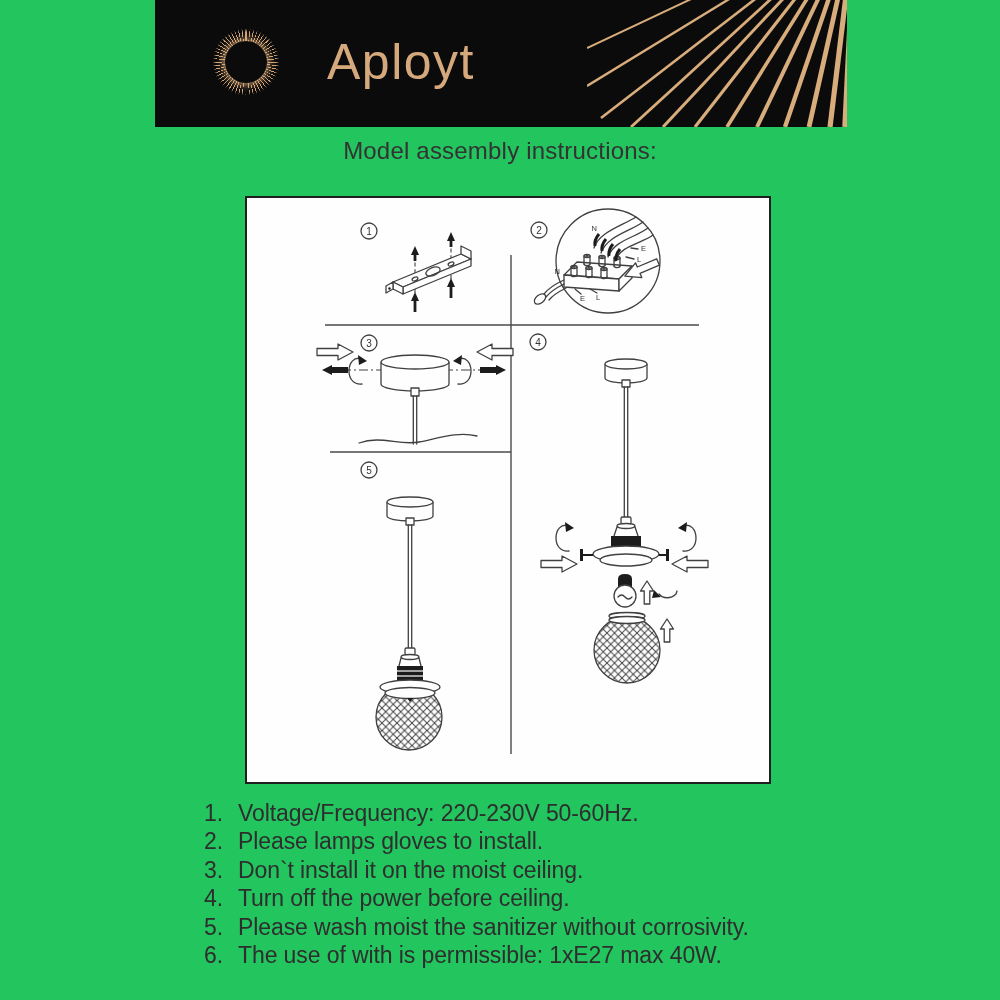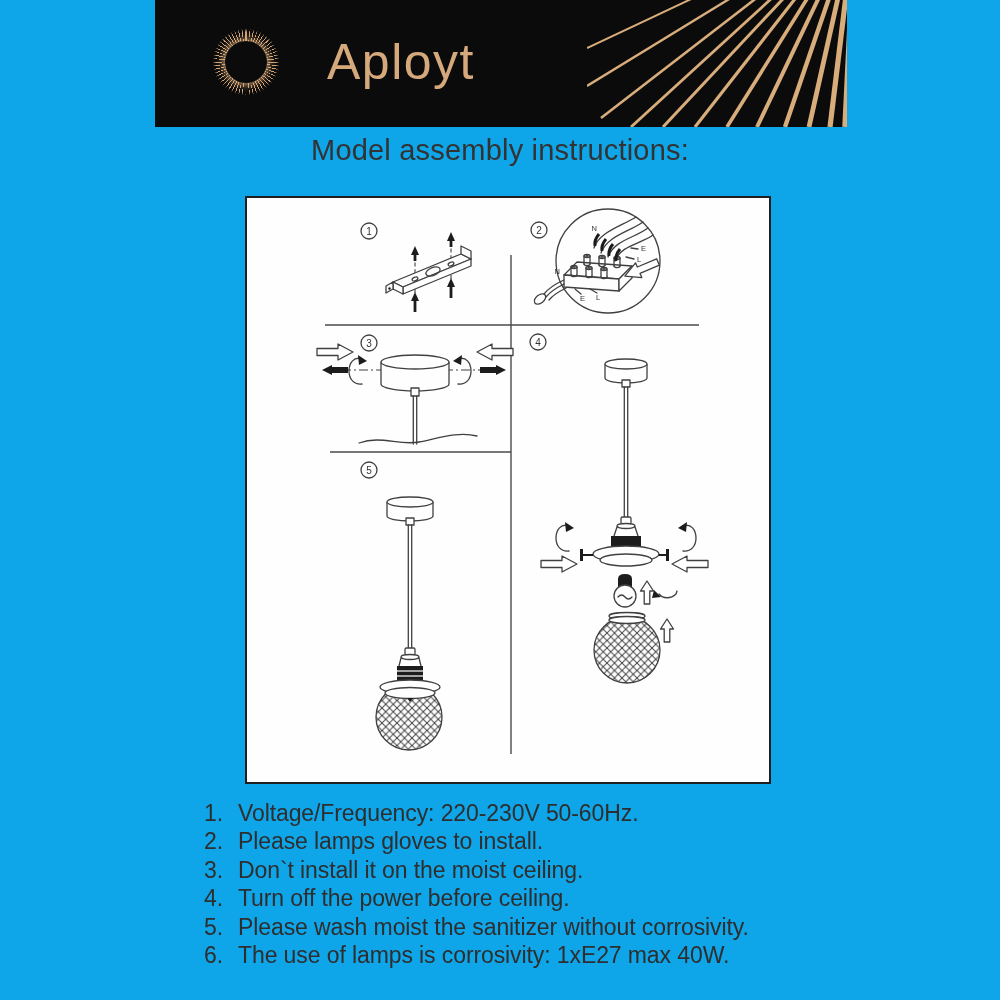--- a/index.html
+++ b/index.html
@@ -1,33 +1,33 @@
 <!DOCTYPE html>
 <html><head>
 <meta charset="utf-8">
 <style>
   html,body{margin:0;padding:0;background:#ffffff;}
-  .page{position:relative;width:1000px;height:1000px;background:#0ea5e9;overflow:hidden;
+  .page{position:relative;width:1000px;height:1000px;background:#22c55e;overflow:hidden;
         font-family:"Liberation Sans",sans-serif;}
 
   
   .banner{position:absolute;left:155px;top:0;width:692px;height:127px;background:#0b0b0c;overflow:hidden;}
   .sunburst{position:absolute;left:49px;top:20px;width:84px;height:84px;border-radius:50%;
     background:repeating-conic-gradient(#d2a476 0deg 1.7deg, rgba(0,0,0,0) 1.7deg 6.4deg);
     -webkit-mask:radial-gradient(circle closest-side, transparent 0 26%, #000 31% 71%, transparent 80%);
     mask:radial-gradient(circle closest-side, transparent 0 26%, #000 31% 71%, transparent 80%);}
   .logo-ring{position:absolute;left:70px;top:41px;width:42px;height:42px;border-radius:50%;
     background:#0b0b0c;box-shadow:0 0 7px 2px rgba(218,173,123,.9);}
   .brand{position:absolute;left:172px;top:34px;font-size:50px;line-height:56px;font-weight:300;
     color:#d5a97b;letter-spacing:1.5px;}
   .rays{position:absolute;right:0;top:0;}
 
   
   .title-block{position:absolute;left:0;right:0;top:136px;text-align:center;color:#333;
-    font-size:29px;line-height:29px;letter-spacing:.2px;}
+    font-size:24px;line-height:29px;letter-spacing:.2px;}
 
   
   .dbox{position:absolute;left:245px;top:196px;width:526px;height:588px;border:2px solid #1f1f1f;
     box-sizing:border-box;background:#fefefe;}
 
   svg .ln{stroke:#404040;stroke-width:1.3;fill:none;stroke-linecap:round;stroke-linejoin:round;}
   svg .fw{fill:#fefefe;stroke:#404040;stroke-width:1.3;stroke-linejoin:round;}
   svg .bk{fill:#1c1c1c;stroke:none;}
   svg .dsh{stroke:#404040;stroke-width:1.1;fill:none;stroke-dasharray:4 2.6;}
   svg .dd{stroke:#404040;stroke-width:1.1;fill:none;stroke-dasharray:9 3 2 3;}
@@ -296,17 +296,17 @@
     <div class="inst-row">
       <span class="inst-num">4.</span>
       <span>Turn off the power before ceiling.</span>
     </div>
     <div class="inst-row">
       <span class="inst-num">5.</span>
       <span>Please wash moist the sanitizer without corrosivity.</span>
     </div>
     <div class="inst-row">
       <span class="inst-num">6.</span>
-      <span>The use of lamps is corrosivity: 1xE27 max 40W.</span>
+      <span>The use of with is permissible: 1xE27 max 40W.</span>
     </div>
   </div>
 
 </div>
 
 </body></html>

